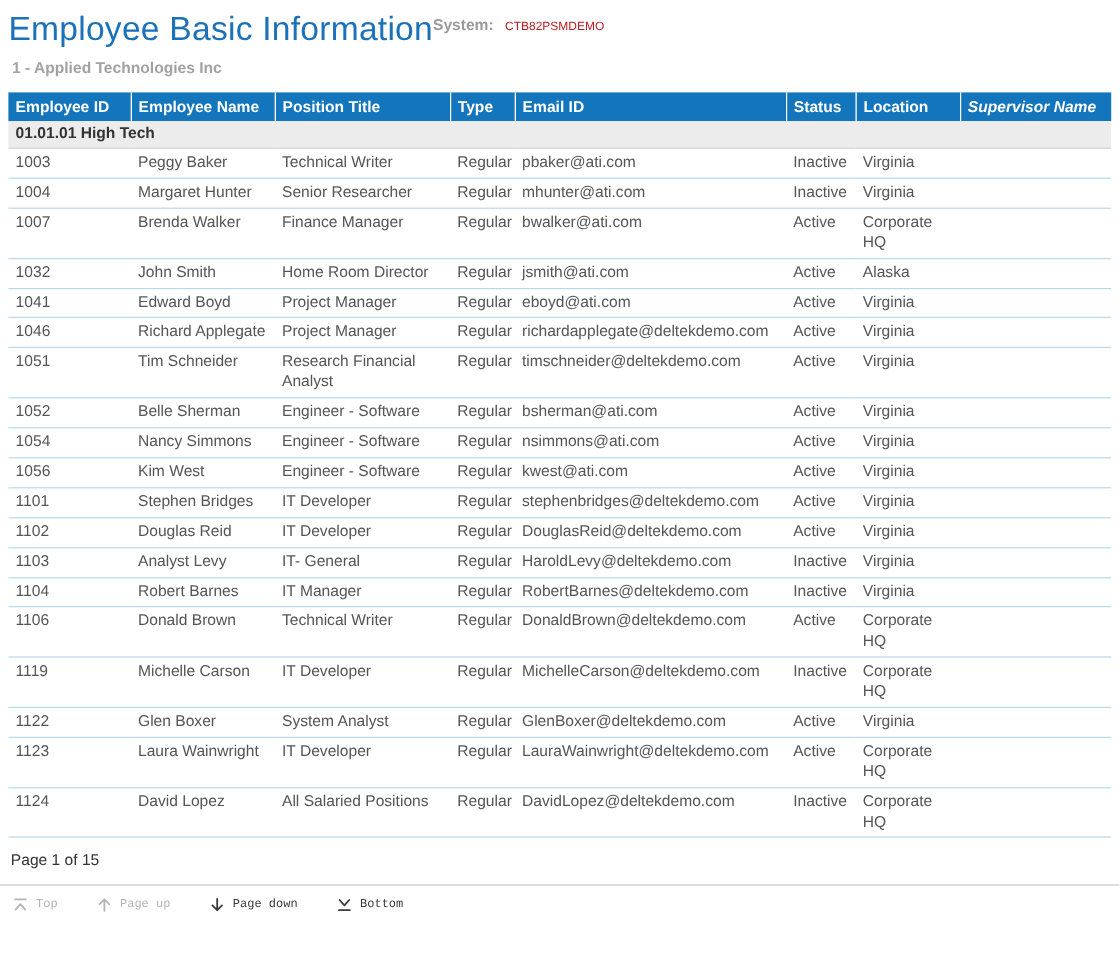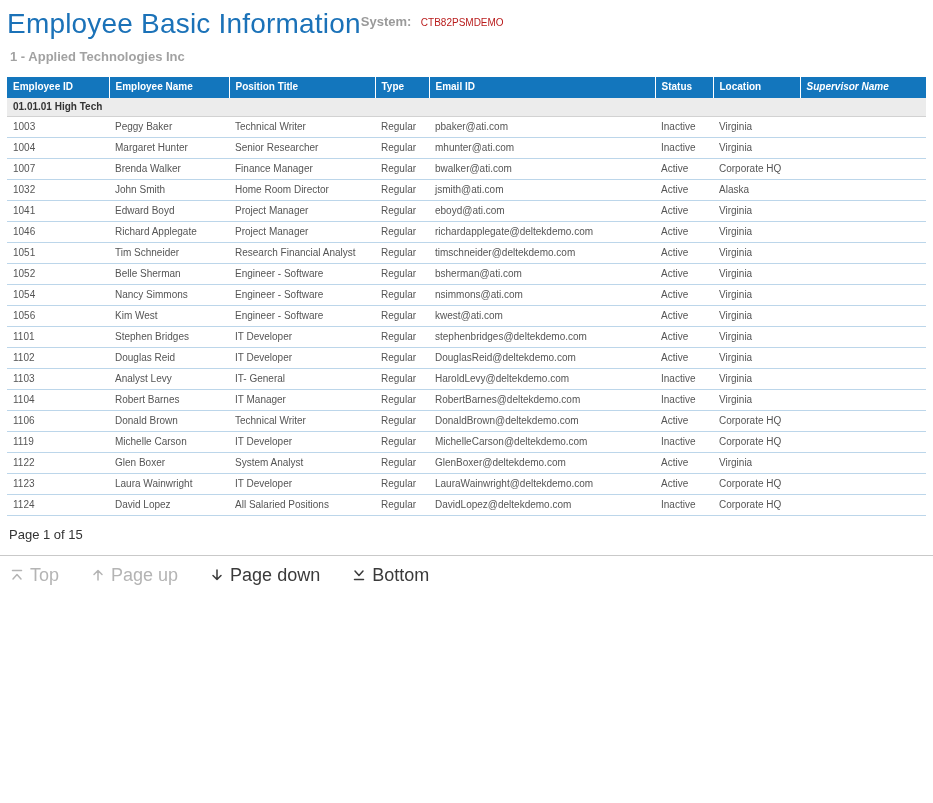--- a/index.html
+++ b/index.html
@@ -31,21 +31,21 @@
   .subtitle{
     color:#a2a2a2;
     font-weight:bold;
     font-size:13px;
     margin:9px 0 13px 3px;
   }
   table.report{
     width:100%;
     border-collapse:collapse;
     table-layout:fixed;
-    font-size:10px;
+    font-size:13px;
   }
   table.report thead th{
     background:var(--accent);
     color:#fff;
     text-align:left;
     font-weight:bold;
     padding:4px 6px;
     vertical-align:top;
     line-height:1.25;
     border-right:1px solid #fff;
@@ -78,22 +78,22 @@
     gap:32px;
     padding:9px 10px 11px 10px;
   }
   .nav-btn{
     display:flex;
     align-items:center;
     gap:6px;
     background:none;
     border:none;
     padding:0;
-    font-family:Liberation Sans, sans-serif;
-    font-size:18px;
+    font-family:Liberation Mono, monospace;
+    font-size:10px;
     color:#3a3a3a;
     cursor:pointer;
   }
   .nav-btn.disabled{color:var(--disabled_gray);cursor:default;}
   .nav-btn .icon{display:inline-flex;}
   .nav-btn svg{display:block;stroke:currentColor;fill:none;stroke-width:1.5;stroke-linecap:round;stroke-linejoin:round;}
 </style>
 </head>
 <body>
 

